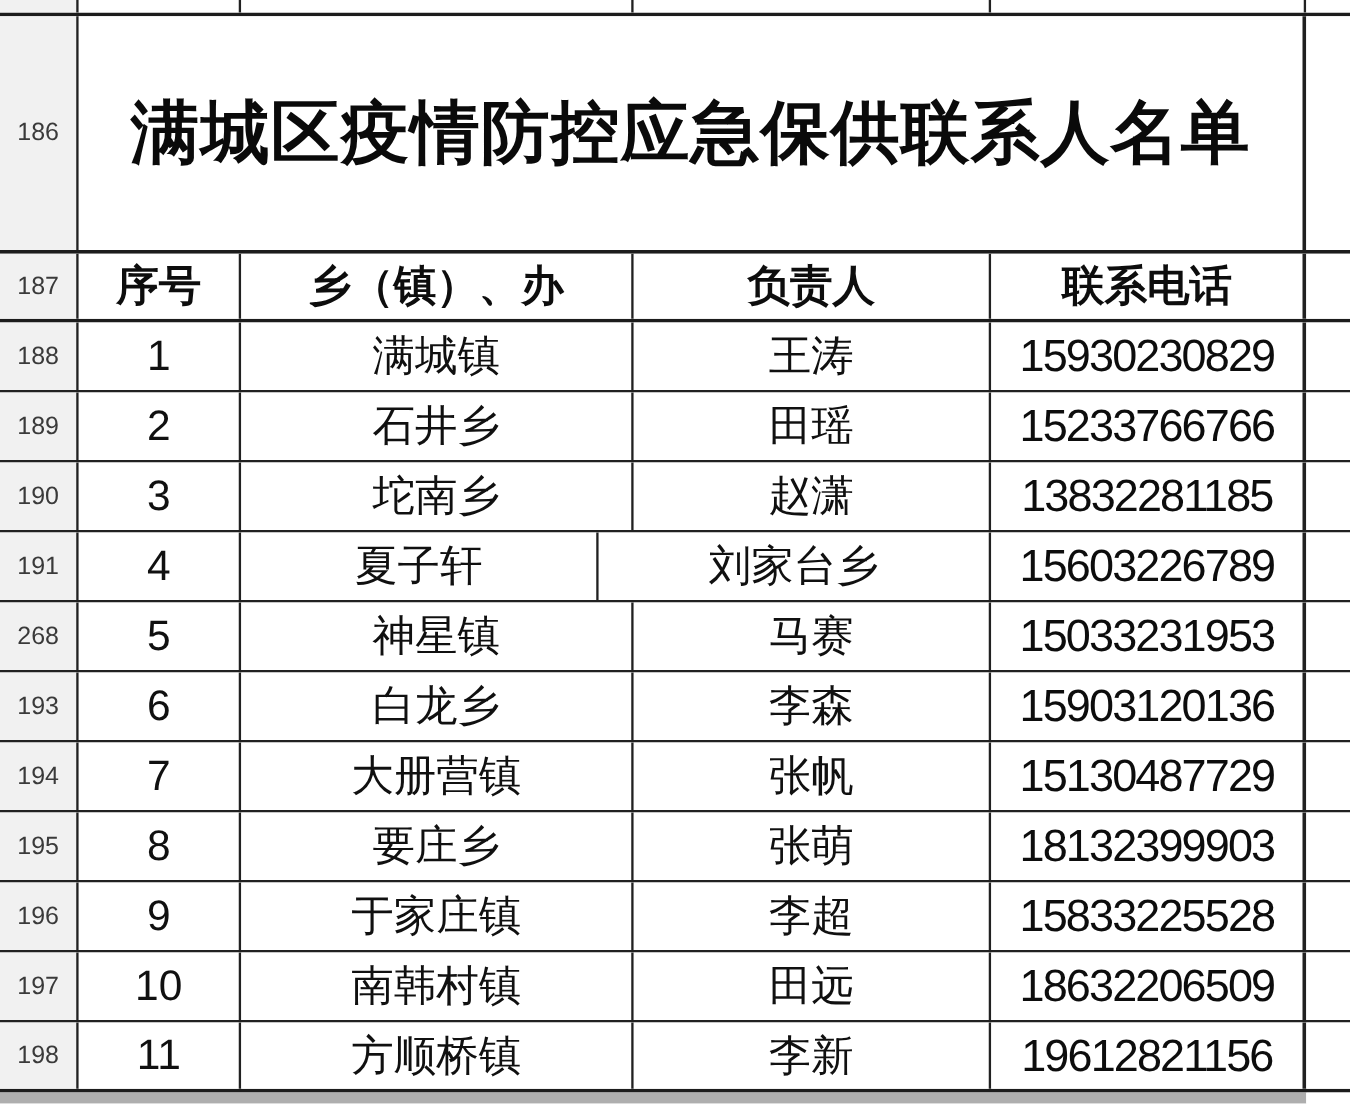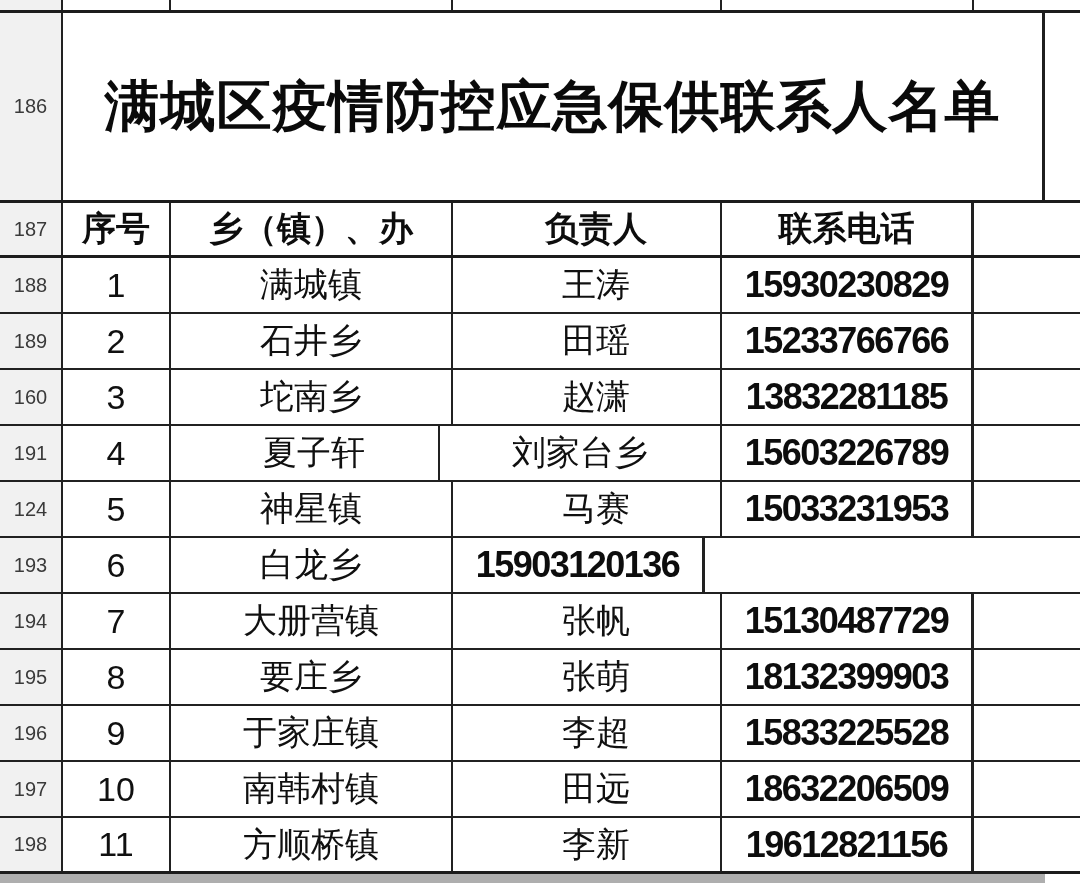--- a/index.html
+++ b/index.html
@@ -7,41 +7,41 @@
     position:relative;width:1080px;height:883px;background:#ffffff;overflow:hidden;
     font-family:"Liberation Sans","DejaVu Sans",sans-serif;color:#111111;
   }
   .row{display:flex;box-sizing:border-box;border-bottom:2px solid #212121;}
   .cell{
     box-sizing:border-box;display:flex;align-items:center;justify-content:center;
     border-right:2px solid #212121;overflow:hidden;white-space:nowrap;background:#ffffff;
   }
   
   .w-rownum{width:63px;}
-  .w-seq{width:108px;}
-  .w-town{width:282px;justify-content:center;}
-  .w-person{width:250px;margin-left:19px;}
+  .w-seq{width:130px;}
+  .w-town{width:314px;justify-content:center;}
+  .w-person{width:286px;}
   .w-phone{width:252px;border-right:3px solid #212121;}
   .w-margin{width:35px;border-right:none;background:#ffffff;}
   .w-titlewide{width:982px;border-right:3px solid #1f1f1f;align-items:center;}
 
   .rownum-cell{background:#f1f1f1;color:#3a3a3a;font-size:20px;}
   .r-partial{height:13px;border-bottom:3px solid #1c1c1c;}
   .r-partial .cell{border-right-width:2px;}
   .r-title{height:190px;border-bottom:3px solid #1c1c1c;}
   .r-header{height:55px;border-bottom:3px solid #1c1c1c;}
   .r-data{height:56px;}
   .r-data:last-of-type{border-bottom:3px solid #1c1c1c;}
 
   .title-text{
     font-size:55px;font-weight:700;letter-spacing:1px;color:#0a0a0a;
   }
   .header-text{font-size:34px;font-weight:600;color:#0d0d0d;}
   .body-cn{font-size:34px;font-weight:500;color:#101010;}
-  .phone{font-size:36px;font-weight:700;letter-spacing:-1.5px;color:#0d0d0d;}
+  .phone{font-size:36px;font-weight:400;letter-spacing:-1.5px;color:#0d0d0d;}
 
   .bottom-strip{height:9px;display:flex;border-bottom:none;}
   .bottom-strip .strip-main{width:1045px;background:#aeaeae;}
   .bottom-strip .strip-margin{width:35px;background:#ffffff;}
 </style>
 </head>
 <body>
 
 <div class="sheet">
 
@@ -117,21 +117,21 @@
       <span class="body-cn">田瑶</span>
     </div>
     <div class="cell w-phone">
       <span class="phone">15233766766</span>
     </div>
     <div class="cell w-margin"></div>
   </div>
 
   <div class="row r-data">
     <div class="cell w-rownum rownum-cell">
-      <span>160</span>
+      <span>190</span>
     </div>
     <div class="cell w-seq">
       <span class="body-cn">3</span>
     </div>
     <div class="cell w-town">
       <span class="body-cn">坨南乡</span>
     </div>
     <div class="cell w-person">
       <span class="body-cn">赵潇</span>
     </div>
@@ -155,21 +155,21 @@
       <span class="body-cn">刘家台乡</span>
     </div>
     <div class="cell w-phone">
       <span class="phone">15603226789</span>
     </div>
     <div class="cell w-margin"></div>
   </div>
 
   <div class="row r-data">
     <div class="cell w-rownum rownum-cell">
-      <span>124</span>
+      <span>268</span>
     </div>
     <div class="cell w-seq">
       <span class="body-cn">5</span>
     </div>
     <div class="cell w-town">
       <span class="body-cn">神星镇</span>
     </div>
     <div class="cell w-person">
       <span class="body-cn">马赛</span>
     </div>
@@ -181,20 +181,23 @@
 
   <div class="row r-data">
     <div class="cell w-rownum rownum-cell">
       <span>193</span>
     </div>
     <div class="cell w-seq">
       <span class="body-cn">6</span>
     </div>
     <div class="cell w-town">
       <span class="body-cn">白龙乡</span>
+    </div>
+    <div class="cell w-person">
+      <span class="body-cn">李森</span>
     </div>
     <div class="cell w-phone">
       <span class="phone">15903120136</span>
     </div>
     <div class="cell w-margin"></div>
   </div>
 
   <div class="row r-data">
     <div class="cell w-rownum rownum-cell">
       <span>194</span>

